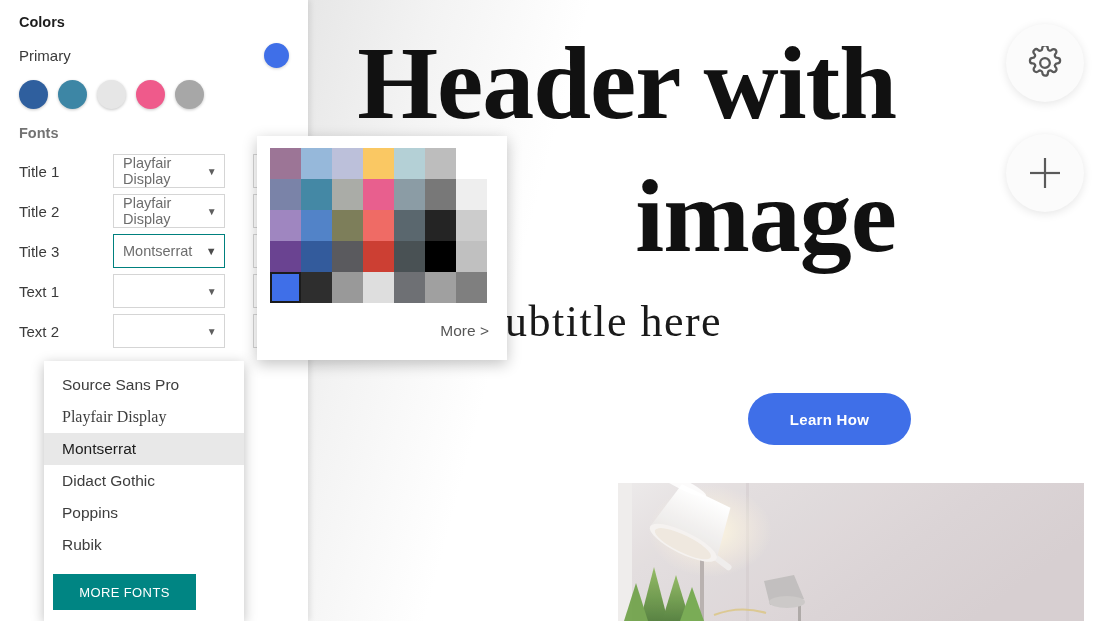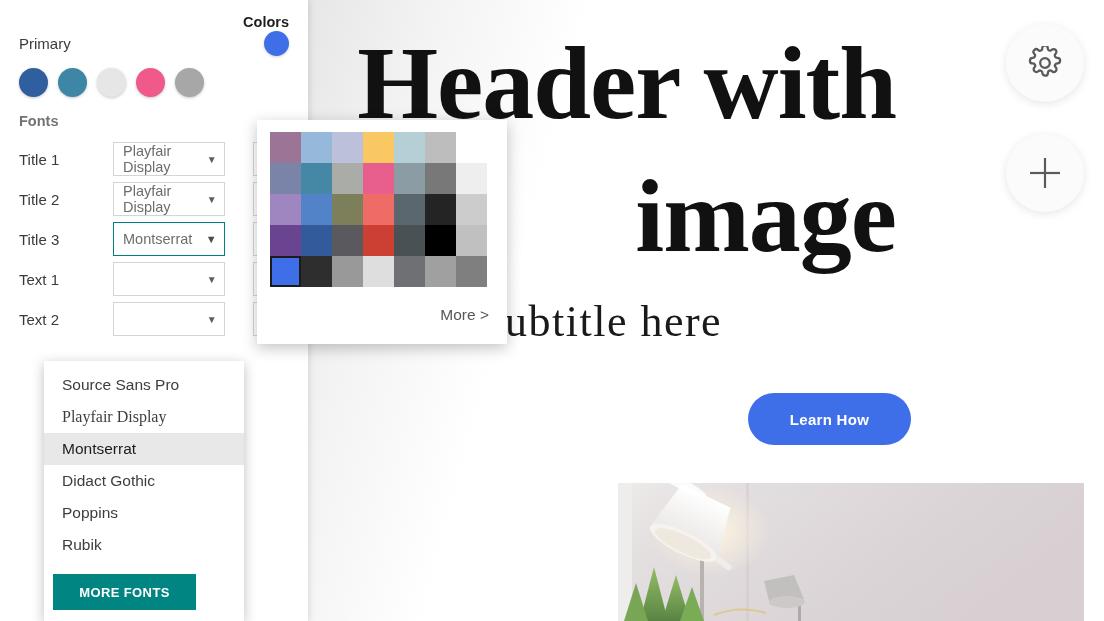--- a/index.html
+++ b/index.html
@@ -89,21 +89,21 @@
     display: flex; align-items: center; justify-content: space-between;
     padding: 0 18px 0 19px;
   }
   .sidebar-title {
     color: #ffffff; font-size: 20px; font-weight: 400; letter-spacing: .1px;
   }
   .header-check { cursor: pointer; display: flex; }
 
   .panel { padding: 14px 19px 0 19px; }
   .section-label {
-    font-size: 14.5px; font-weight: 700; color: #1d1d1d;  text-align: right;
+    font-size: 14.5px; font-weight: 700; color: #1d1d1d; margin-bottom: 12px;
   }
   .row-primary {
     display: flex; align-items: center; justify-content: space-between;
     height: 26px; margin-bottom: 12px;
   }
   .row-label { font-size: 15px; color: #3a3a3a; }
   .swatch-dot {
     width: 25px; height: 25px; border-radius: 50%;
     background: #3f6fe8; cursor: pointer;
     box-shadow: 0 1px 3px rgba(0,0,0,.18);
@@ -158,27 +158,27 @@
     font-size: 15.5px; color: #3d3d3d;
     cursor: pointer;
   }
   .dd-item.selected { background: #e8e8e8; color: #1c1c1c; }
   .dd-item.serif { font-family: "Liberation Serif", serif; font-size: 16px; }
   .more-fonts-btn {
     margin: 13px 0 0 9px;
     width: 143px; height: 36px;
     background: #008583; color: #ffffff;
     border: none; cursor: pointer;
-    font-size: 13px; font-weight: 700; letter-spacing: .4px;
+    font-size: 13px; font-weight: 400; letter-spacing: .4px;
     font-family: "Liberation Sans", sans-serif;
   }
 
   
   .color-popup {
-    position: absolute; left: 257px; top: 120px;
+    position: absolute; left: 257px; top: 136px;
     width: 250px; height: 224px;
     background: #ffffff;
     box-shadow: 0 4px 14px rgba(0,0,0,.24);
     z-index: 50;
   }
   .swatch-grid {
     position: absolute; left: 13px; top: 12px;
     display: grid;
     grid-template-columns: repeat(7, 31px);
     grid-auto-rows: 31px;

